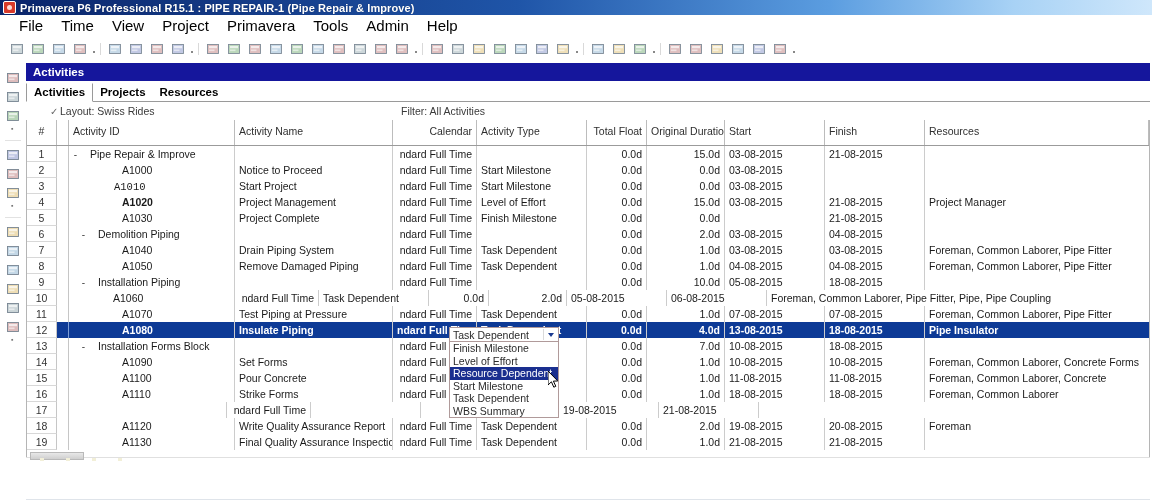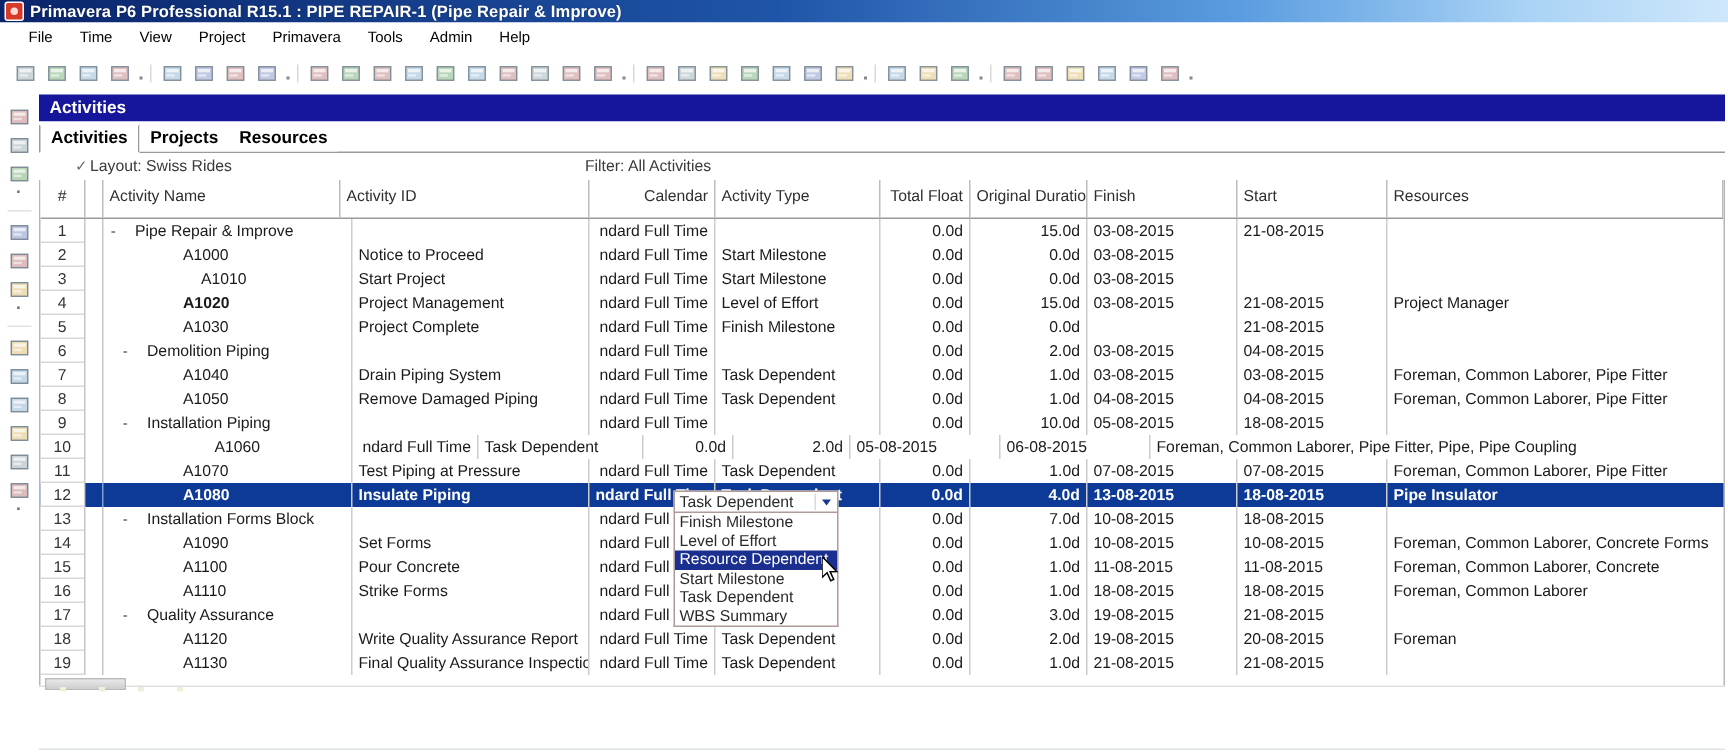--- a/index.html
+++ b/index.html
@@ -28,21 +28,21 @@
     color:#ffffff;font-weight:bold;font-size:11px;letter-spacing:.1px;
     white-space:nowrap;text-shadow:0 0 1px rgba(0,0,0,.4);
   }
 
   
   .menubar{
     position:absolute;left:0;top:15px;width:1152px;height:20px;
     background:#ffffff;display:flex;align-items:center;padding-left:10px;
   }
   .menubar .mi{
-    font-size:10px;color:#000;padding:2px 9px;white-space:nowrap;cursor:default;
+    font-size:15px;color:#000;padding:2px 9px;white-space:nowrap;cursor:default;
   }
 
   
   .toolbar{
     position:absolute;left:0;top:35px;width:1152px;height:28px;
     background:#ffffff;display:flex;align-items:center;padding-left:6px;
   }
   .tb{
     width:19px;height:19px;margin:0 1px;flex:none;
     display:flex;align-items:center;justify-content:center;
@@ -83,21 +83,21 @@
   .tab.active{border-left:1px solid #9a9a9a;border-right:1px solid #9a9a9a;border-top:1px solid #fff;
     margin-bottom:-1px;border-bottom:1px solid #fff;}
 
   
   .layoutline{
     position:absolute;left:26px;top:104px;width:1124px;height:16px;
     font-size:10.5px;color:#3a3a3a;
   }
   .layoutline .lay{position:absolute;left:34px;top:1px;white-space:nowrap;}
   .layoutline .chk{position:absolute;left:24px;top:2px;color:#6a6a6a;font-size:10px;}
-  .layoutline .flt{position:absolute;left:364px;top:1px;white-space:nowrap;}
+  .layoutline .flt{position:absolute;left:375px;top:1px;white-space:nowrap;}
 
   
   .grid{
     position:absolute;left:26px;top:120px;width:1124px;height:337px;
     background:#fff;box-sizing:border-box;
     border-left:1px solid #b5b5b5;border-right:1px solid #b5b5b5;
   }
   .ghead{
     display:flex;height:26px;box-sizing:border-box;
     border-bottom:1px solid #9b9b9b;background:#fff;
@@ -565,28 +565,28 @@
   <div class="layoutline">
     <span class="chk">✓</span>
     <span class="lay">Layout: Swiss Rides</span>
     <span class="flt">Filter: All Activities</span>
   </div>
 
   <div class="grid">
     <div class="ghead" id="ghead">
         <div class="hc w-num" style="text-align: center;">#</div>
         <div class="hc w-sp"></div>
+        <div class="hc w-id">Activity ID</div>
         <div class="hc w-name">Activity Name</div>
-        <div class="hc w-id">Activity ID</div>
         <div class="hc w-cal r">Calendar</div>
         <div class="hc w-type">Activity Type</div>
         <div class="hc w-tf r">Total Float</div>
         <div class="hc w-od r">Original Duration</div>
+        <div class="hc w-st">Start</div>
         <div class="hc w-fi">Finish</div>
-        <div class="hc w-st">Start</div>
         <div class="hc w-res">Resources</div>
       </div>
     <div class="gbody" id="gbody">
         <div class="row">
           <div class="c num w-num">1</div>
           <div class="c sp w-sp"></div>
           <div class="c w-id sepline" style="padding-left: 2px;"><span class="expander">-</span><span style="margin-left: 10px;">Pipe Repair &amp; Improve</span></div>
           <div class="c w-name sepline"></div>
           <div class="c w-cal r sepline">ndard Full Time</div>
           <div class="c w-type sepline"></div>
@@ -605,21 +605,21 @@
           <div class="c w-type sepline">Start Milestone</div>
           <div class="c w-tf r sepline">0.0d</div>
           <div class="c w-od r sepline">0.0d</div>
           <div class="c w-st sepline">03-08-2015</div>
           <div class="c w-fi sepline"></div>
           <div class="c w-res"></div>
         </div>
         <div class="row">
           <div class="c num w-num">3</div>
           <div class="c sp w-sp"></div>
-          <div class="c w-id sepline" style="padding-left: 0px;"><span class="expander"></span><span style="margin-left: 56px;">A1010</span></div>
+          <div class="c w-id sepline" style="padding-left: 0px;"><span class="expander"></span><span style="margin-left: 36px; font-family: Liberation Mono, monospace;">A1010</span></div>
           <div class="c w-name sepline">Start Project</div>
           <div class="c w-cal r sepline">ndard Full Time</div>
           <div class="c w-type sepline">Start Milestone</div>
           <div class="c w-tf r sepline">0.0d</div>
           <div class="c w-od r sepline">0.0d</div>
           <div class="c w-st sepline">03-08-2015</div>
           <div class="c w-fi sepline"></div>
           <div class="c w-res"></div>
         </div>
         <div class="row">
@@ -696,21 +696,21 @@
           <div class="c w-type sepline"></div>
           <div class="c w-tf r sepline">0.0d</div>
           <div class="c w-od r sepline">10.0d</div>
           <div class="c w-st sepline">05-08-2015</div>
           <div class="c w-fi sepline">18-08-2015</div>
           <div class="c w-res"></div>
         </div>
         <div class="row">
           <div class="c num w-num">10</div>
           <div class="c sp w-sp"></div>
-          <div class="c w-id sepline" style="padding-left: 0px;"><span class="expander"></span><span style="margin-left: 65px;">A1060</span></div>
+          <div class="c w-id sepline" style="padding-left: 0px;"><span class="expander"></span><span style="margin-left: 35px;">A1060</span></div>
           <div class="c w-cal r sepline">ndard Full Time</div>
           <div class="c w-type sepline">Task Dependent</div>
           <div class="c w-tf r sepline">0.0d</div>
           <div class="c w-od r sepline">2.0d</div>
           <div class="c w-st sepline">05-08-2015</div>
           <div class="c w-fi sepline">06-08-2015</div>
           <div class="c w-res">Foreman, Common Laborer, Pipe Fitter, Pipe, Pipe Coupling</div>
         </div>
         <div class="row">
           <div class="c num w-num">11</div>
@@ -786,21 +786,20 @@
           <div class="c w-type sepline">Task Dependent</div>
           <div class="c w-tf r sepline">0.0d</div>
           <div class="c w-od r sepline">1.0d</div>
           <div class="c w-st sepline">18-08-2015</div>
           <div class="c w-fi sepline">18-08-2015</div>
           <div class="c w-res">Foreman, Common Laborer</div>
         </div>
         <div class="row">
           <div class="c num w-num">17</div>
           <div class="c sp w-sp"></div>
-          <div class="c w-id sepline" style="padding-left: 10px;"><span class="expander">-</span><span style="margin-left: 10px;">Quality Assurance</span></div>
           <div class="c w-name sepline"></div>
           <div class="c w-cal r sepline">ndard Full Time</div>
           <div class="c w-type sepline"></div>
           <div class="c w-tf r sepline">0.0d</div>
           <div class="c w-od r sepline">3.0d</div>
           <div class="c w-st sepline">19-08-2015</div>
           <div class="c w-fi sepline">21-08-2015</div>
           <div class="c w-res"></div>
         </div>
         <div class="row">

